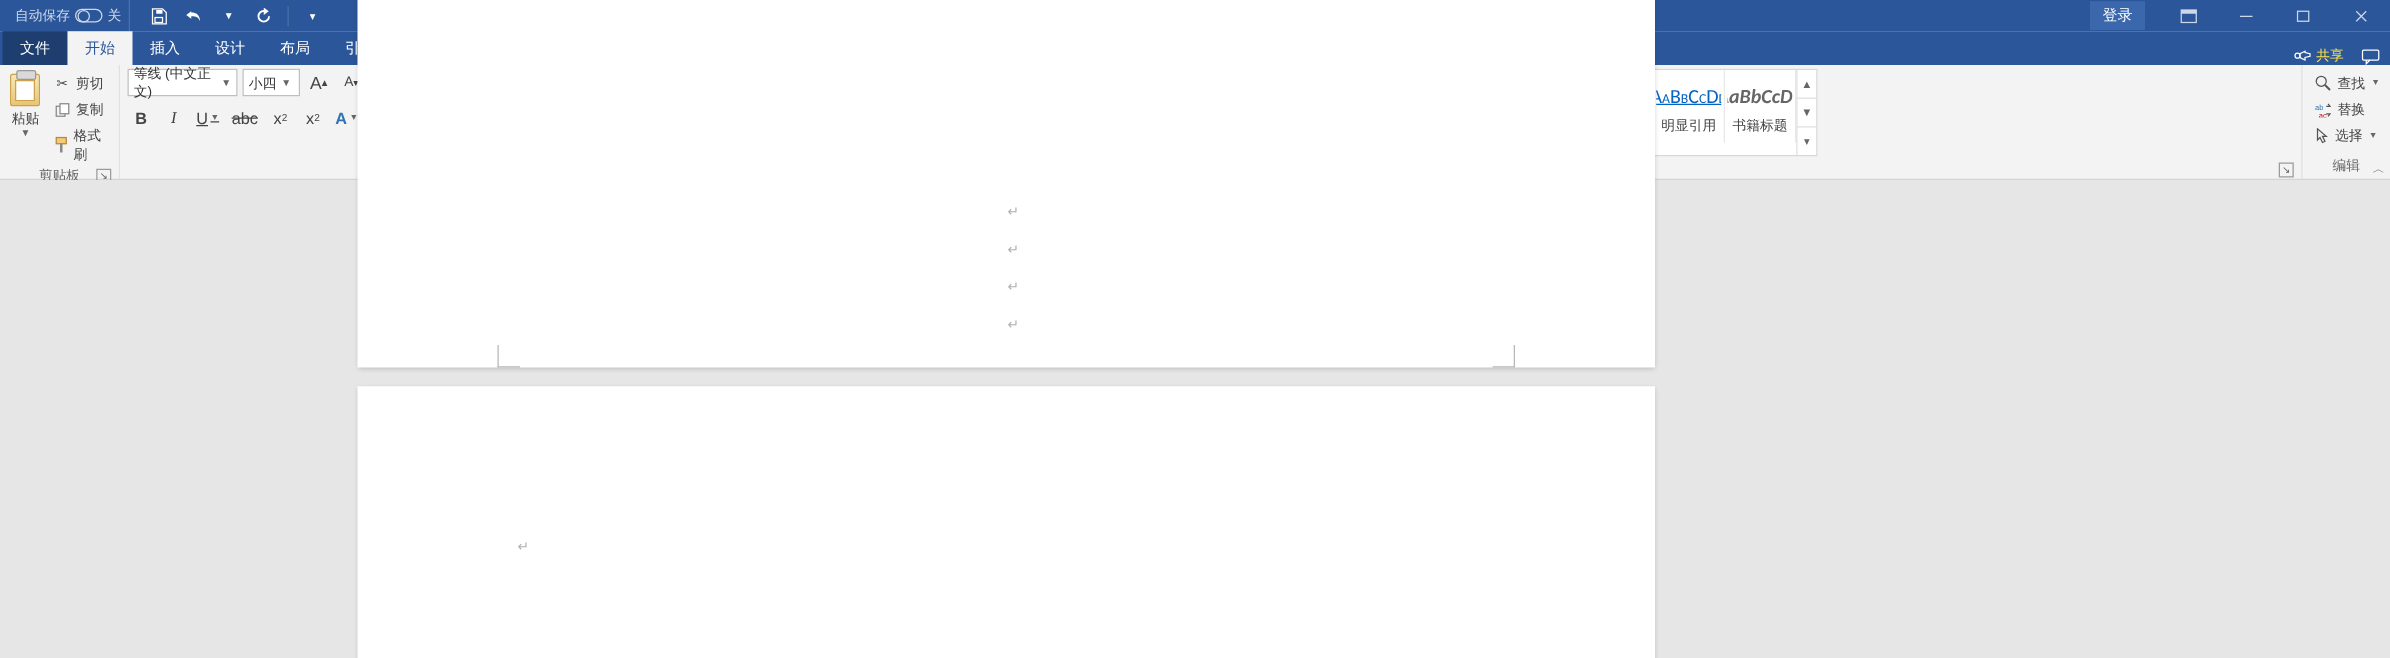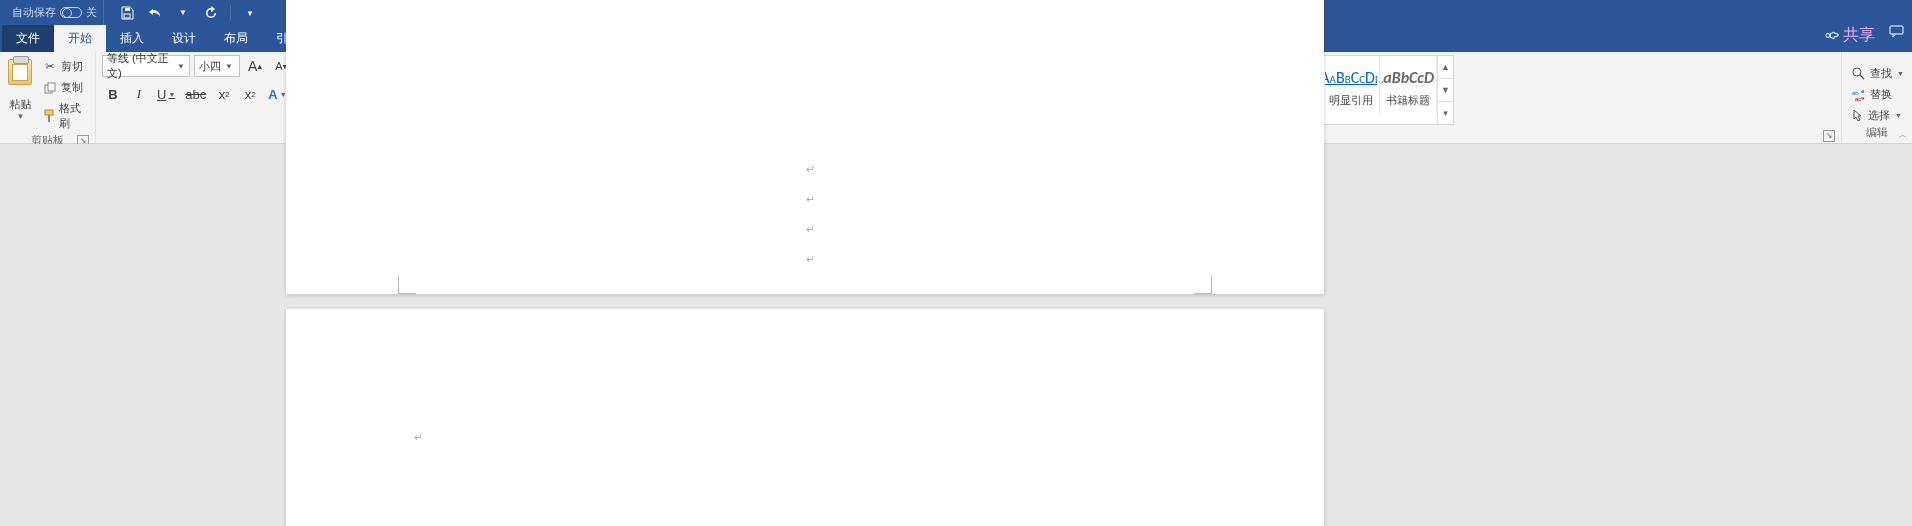--- a/index.html
+++ b/index.html
@@ -19,37 +19,37 @@
 .login-btn { background: #3b67ad; color: #fff; font-size: 12px; padding: 3px 10px; margin-right: 12px; }
 .win-btn { width: 46px; height: 25px; display: flex; align-items: center; justify-content: center; color: #cfd8ea; }
 
 
 .tabs { height: 27px; background: #2b579a; display: flex; align-items: stretch; padding-left: 2px; position: relative; }
 .tab { color: #fff; font-size: 12px; padding: 0 14px; display: flex; align-items: center; cursor: pointer; }
 .tab.file { background: #1e3e70; }
 .tab.active { background: #f3f3f3; color: #2b579a; }
 .tellme { display: flex; align-items: center; gap: 6px; color: #cfd8ea; font-size: 12px; margin-left: 12px; }
 .tellme .bulb { font-size: 13px; }
-.tabs-right { position: absolute; right: 8px; top: 0; bottom: 0; display: flex; align-items: flex-start; gap: 14px; color: #f0abfc; font-size: 16px; }
+.tabs-right { position: absolute; right: 8px; top: 0; bottom: 0; display: flex; align-items: flex-end; gap: 14px; color: #fde047; font-size: 11px; }
 .tabs-right .item { display: flex; align-items: center; gap: 4px; cursor: pointer; }
 
 
 .ribbon { height: 92px; background: #f3f3f3; border-bottom: 1px solid #d4d4d4; display: flex; }
 .group { border-right: 1px solid #e1e1e1; display: flex; flex-direction: column; padding: 3px 6px 0 6px; position: relative; }
 .group-body { flex: 1; display: flex; align-items: flex-start; }
 .group-label { height: 18px; font-size: 11px; color: #666; text-align: center; position: relative; }
 .group-label .dlaunch { position: absolute; right: 0; bottom: 1px; width: 12px; height: 12px; border: 1px solid #9a9a9a; font-size: 8px; line-height: 10px; text-align: center; color: #666; cursor: pointer; }
 
 
 .clip { display: flex; }
 .paste-split { width: 34px; display: flex; flex-direction: column; align-items: center; justify-content: flex-start; padding-top: 4px; cursor: pointer; }
 .paste-icon { width: 24px; height: 26px; background: linear-gradient(#f9e6b8,#e8c573); border: 1px solid #c9a24a; position: relative; border-radius: 2px; }
 .paste-icon::before { content:""; position:absolute; left:4px; top:-4px; width:14px; height:6px; background:#d9d9d9; border:1px solid #999; border-radius:2px; }
 .paste-icon::after { content:""; position:absolute; left:3px; top:4px; right:3px; bottom:3px; background:#fff; border:1px solid #c9a24a; }
-.paste-label { font-size: 11px; color: #444; margin-top: 12px; }
+.paste-label { font-size: 11px; color: #444; margin-top: 2px; }
 .paste-split .caret { font-size: 8px; color: #666; }
 .clip-side { display: flex; flex-direction: column; gap: 2px; margin-left: 4px; padding-top: 2px; }
 .clip-btn { display: flex; align-items: center; gap: 4px; font-size: 11px; color: #444; padding: 2px 4px; cursor: pointer; }
 .clip-btn .ci { width: 14px; height: 14px; display: inline-flex; align-items:center; justify-content:center; }
 
 
 .font-body { flex-direction: column; gap: 6px; }
 .row { display: flex; align-items: center; gap: 4px; }
 .dd { height: 22px; border: 1px solid #c0c0c0; background: #fff; display: flex; align-items: center; font-size: 11px; color: #333; padding: 0 4px; cursor: pointer; }
 .dd .caret { margin-left: 4px; font-size: 8px; color: #666; }
@@ -76,21 +76,21 @@
 .swatch.italic .prev { font-style: italic; color: #666; }
 .swatch.blue .prev { color: #2e74b5; }
 .swatch.blueU .prev { color: #2e74b5; text-decoration: underline; font-style: italic; }
 .swatch.bold .prev { font-weight: bold; }
 .swatch.smcaps .prev { font-variant: small-caps; }
 .gallery-scroll { width: 16px; display: flex; flex-direction: column; }
 .gallery-scroll div { flex:1; display:flex; align-items:center; justify-content:center; font-size:9px; color:#666; border-left:1px solid #e0e0e0; cursor:pointer; }
 .gallery-scroll div + div { border-top: 1px solid #e0e0e0; }
 
 
-.edit-body { flex-direction: column; gap: 2px; padding-top: 2px; justify-content: flex-end; }
+.edit-body { flex-direction: column; gap: 2px; padding-top: 2px; }
 .edit-btn { display: flex; align-items: center; gap: 5px; font-size: 11px; color: #444; padding: 2px 4px; cursor: pointer; white-space: nowrap; }
 
 
 .docarea { position: absolute; top: 144px; left: 0; right: 0; bottom: 0; background: #e6e6e6; }
 .page { position: absolute; background: #fff; box-shadow: 0 1px 4px rgba(0,0,0,.2); }
 .page1 { left: 286px; width: 1038px; top: -390px; height: 540px; }
 .page2 { left: 286px; width: 1038px; top: 165px; height: 800px; }
 .corner { position: absolute; width: 18px; height: 18px; }
 .corner.bl { left: 112px; bottom: 0; border-left: 1px solid #b8b8b8; border-bottom: 1px solid #b8b8b8; }
 .corner.br { right: 112px; bottom: 0; border-right: 1px solid #b8b8b8; border-bottom: 1px solid #b8b8b8; }
@@ -125,20 +125,45 @@
       <span class="qicon">
         <svg width="14" height="14" viewBox="0 0 14 14">
             <path d="M7 2a5 5 0 1 0 5 5h-1.5A3.5 3.5 0 1 1 7 3.5V6l4-3-4-3z" fill="#fff"></path>
           </svg>
       </span>
       <span class="qat-sep"></span>
       <span class="qicon" style="font-size:9px;">▾</span>
     </div>
   </div>
   <div class="title-center">文档1  -  兼容性模式  -  Word</div>
+  <div class="titlebar-right">
+    <div class="login-btn">登录</div>
+    <div class="win-btn">
+      <svg width="14" height="12" viewBox="0 0 14 12">
+          <rect x="1" y="1" width="12" height="10" fill="none" stroke="#cfd8ea"></rect>
+          <rect x="1" y="1" width="12" height="3" fill="#cfd8ea"></rect>
+        </svg>
+    </div>
+    <div class="win-btn">
+        <svg width="12" height="12">
+          <line x1="1" y1="6" x2="11" y2="6" stroke="#cfd8ea" stroke-width="1"></line>
+        </svg>
+      </div>
+    <div class="win-btn">
+        <svg width="12" height="12">
+          <rect x="1" y="2" width="9" height="8" fill="none" stroke="#cfd8ea"></rect>
+        </svg>
+      </div>
+    <div class="win-btn">
+        <svg width="12" height="12">
+          <line x1="2" y1="2" x2="10" y2="10" stroke="#cfd8ea"></line>
+          <line x1="10" y1="2" x2="2" y2="10" stroke="#cfd8ea"></line>
+        </svg>
+      </div>
+  </div>
 </div>
 
 <div class="tabs">
   <div class="tab file">文件</div>
   <div class="tab active">开始</div>
   <div class="tab">插入</div>
   <div class="tab">设计</div>
   <div class="tab">布局</div>
   <div class="tab">引用</div>
   <div class="tab">邮件</div>

